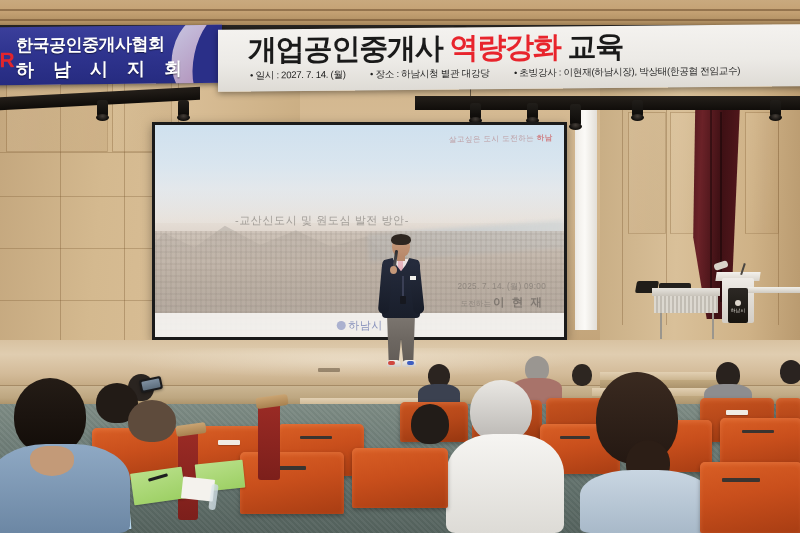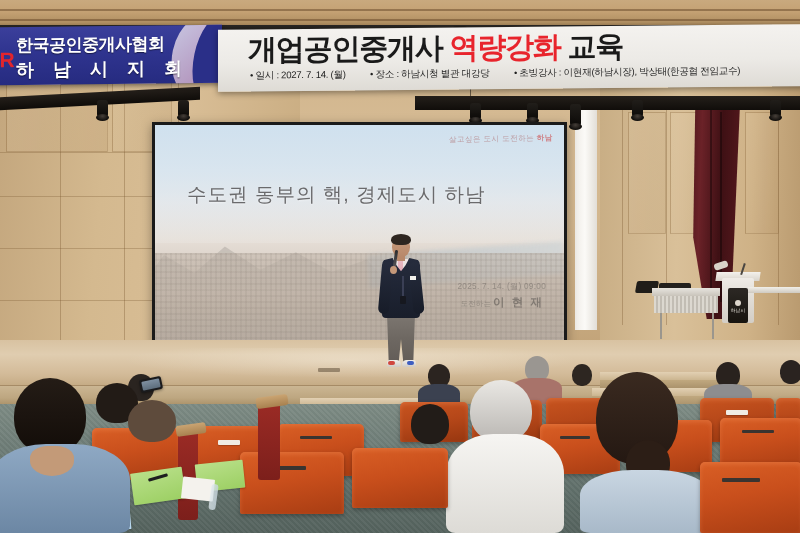--- a/index.html
+++ b/index.html
@@ -150,21 +150,21 @@
   }
   .bw-title .hl{color:#e8242c;}
   .bw-sub{
     position:absolute;left:32px;top:40px;white-space:nowrap;
     font-size:9.6px;color:#1f1f1f;letter-spacing:-.3px;
   }
   .bw-sub span{margin-right:22px;}
 
   
   .screen-frame{
-    position:absolute;left:152px;top:122px;width:415px;height:262px;
+    position:absolute;left:152px;top:122px;width:415px;height:218px;
     background:#1a1a1a;padding:3px;box-sizing:border-box;
     box-shadow:0 3px 10px rgba(0,0,0,.35);
   }
   .screen{
     position:relative;width:100%;height:100%;overflow:hidden;
     background:
       linear-gradient(180deg,
         #dfe7ef 0%, #e4ebf1 18%, #eceaea 30%,
         #e6dfd8 44%, #d8cdc2 58%, #cfc3b6 72%,
         #cfc5ba 86%, #e7e4e0 100%);
@@ -529,21 +529,21 @@
     <div class="screen">
       <div class="sky-haze"></div>
       <div class="mtn"></div>
       <div class="river"></div>
       <div class="city"></div>
 
       <div class="slide-slogan">
         <span>살고싶은 도시 도전하는 </span><span class="red">하남</span>
       </div>
 
-      <div class="slide-title">수도권 동부의 핵, 경제도시 하남</div>
+      <div class="slide-subtitle">-교산신도시 및 원도심 발전 방안-</div>
 
       <div class="slide-date">2025. 7. 14. (월) 09:00</div>
       <div class="slide-presenter">
         <span>도전하는</span>
         <b>이 현 재</b>
       </div>
 
       <div class="slide-footer"></div>
       <div class="slide-logo">
         <span class="dot"></span><span>하남시</span>

